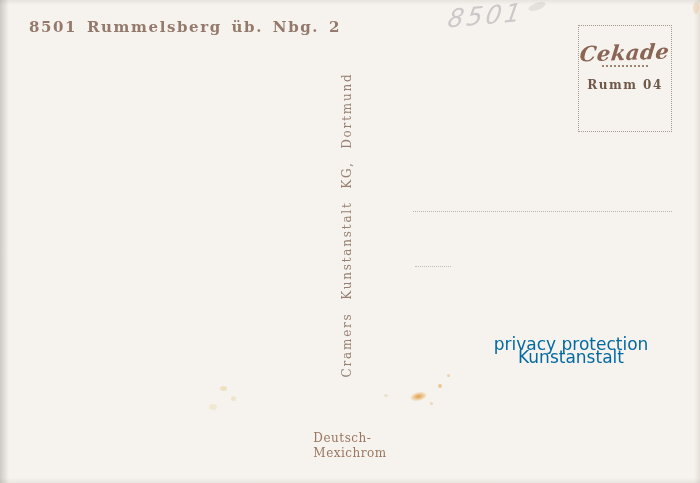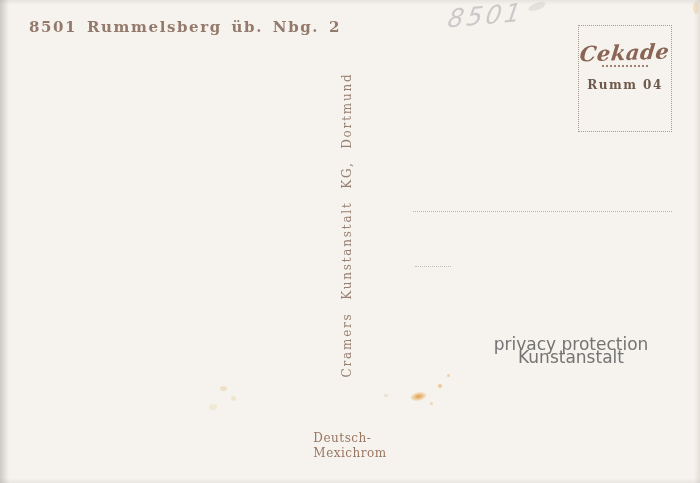--- a/index.html
+++ b/index.html
@@ -80,21 +80,21 @@
     border-top:1px dotted #b7b3ab;
   }
   .line-long{left:413px;top:211px;width:259px;}
   .line-short{left:415px;top:266px;width:36px;border-top-color:#c0bcb4;}
 
   .watermark{
     position:absolute;left:571px;top:338px;
     transform:translateX(-50%);
     text-align:center;
     font-family:"DejaVu Sans", sans-serif;
-    color:#737373;font-size:17px;line-height:13px;
+    color:#0369a1;font-size:17px;line-height:13px;
     white-space:nowrap;
   }
   .print-note{
     position:absolute;left:350px;top:431px;
     transform:translateX(-50%);
     color:#95705a;font-size:12px;line-height:15px;
     letter-spacing:0.5px;
     opacity:0.95;
   }
   .stain{position:absolute;border-radius:50%;}

